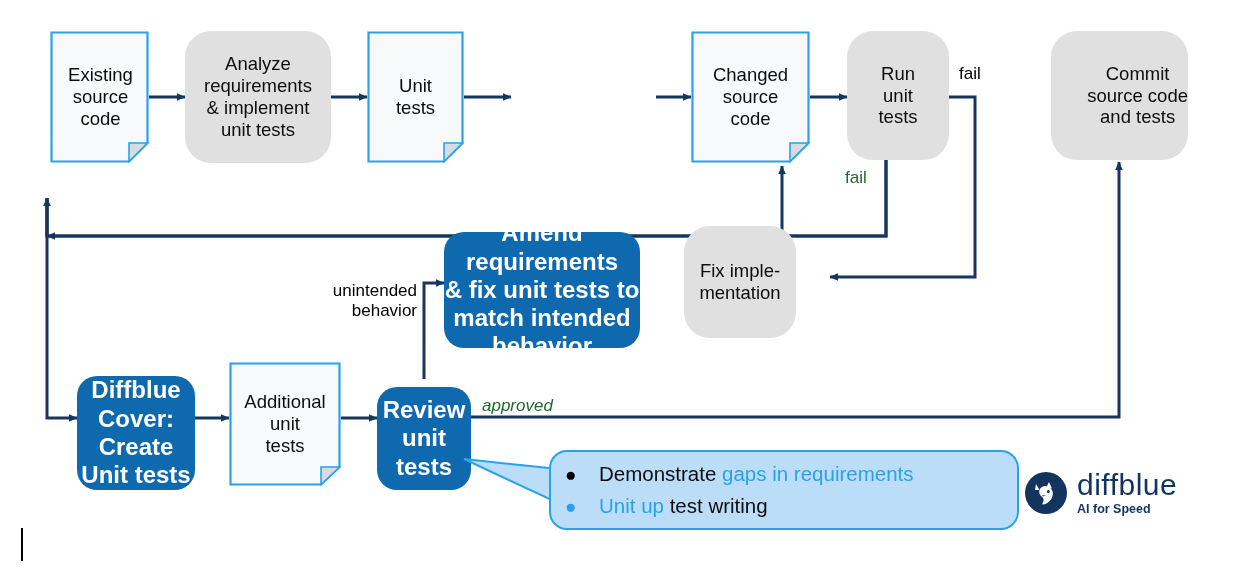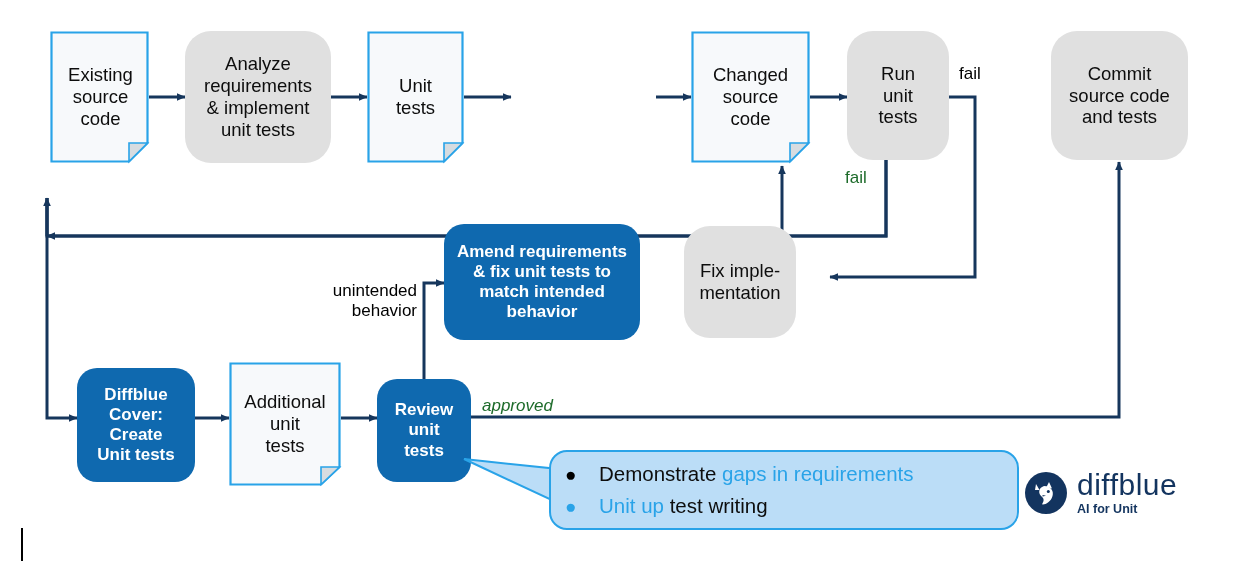--- a/index.html
+++ b/index.html
@@ -4,21 +4,21 @@
 <style>
   html,body{margin:0;padding:0;background:#ffffff;}
   body{width:1238px;height:572px;font-family:"Liberation Sans",sans-serif;overflow:hidden;}
   #stage{position:relative;width:1238px;height:572px;background:#fff;}
 
   
   .node{position:absolute;box-sizing:border-box;display:flex;align-items:center;justify-content:center;text-align:center;}
   .node .txt{display:block;line-height:1.18;}
 
   .proc{background:#E0E0E0;border-radius:26px;color:#0d0d0d;font-size:18.5px;}
-  .proc-blue{background:#0F69AF;border-radius:20px;color:#ffffff;font-size:17px;font-weight:bold;}
+  .proc-blue{background:#0F69AF;border-radius:20px;color:#ffffff;font-size:24px;font-weight:bold;margin-top:8px;}
 
   
   .docwrap{position:absolute;}
   .docwrap svg{position:absolute;left:0;top:0;overflow:visible;}
   .docwrap .doclabel{position:absolute;left:0;top:0;width:100%;height:100%;
      display:flex;align-items:center;justify-content:center;text-align:center;
      font-size:18.5px;color:#0d0d0d;line-height:1.18;}
 
   
   #wires{position:absolute;left:0;top:0;width:1238px;height:572px;overflow:visible;}
@@ -122,21 +122,21 @@
     </svg>
     <div class="doclabel">
         <span class="txt">Changed<br>source<br>code</span>
       </div>
   </div>
 
   <div class="node proc" style="left:847px;top:31px;width:102px;height:129px;">
     <span class="txt">Run<br>unit<br>tests</span>
   </div>
 
-  <div class="node proc" style="left:1051px;top:31px;width:137px;height:129px;">
+  <div class="node proc" style="left:1051px;top:31px;width:137px;height:129px;justify-content:flex-end;">
     <span class="txt">Commit<br>source code<br>and tests</span>
   </div>
 
   <div class="node proc-blue" style="left:444px;top:224px;width:196px;height:116px;">
     <span class="txt">Amend requirements<br>&amp; fix unit tests to<br>match intended<br>behavior</span>
   </div>
 
   <div class="node proc" style="left:684px;top:226px;width:112px;height:112px;">
     <span class="txt">Fix imple-<br>mentation</span>
   </div>
@@ -186,18 +186,18 @@
     <svg class="mark" width="44" height="44" viewBox="0 0 44 44">
       <circle cx="22" cy="22" r="21" fill="#13345F"></circle>
       <path d="M12,13 L15.5,19 L11,19 Z" fill="#ffffff"></path>
       <path d="M25,11 L28,17.5 L22.5,16 Z" fill="#ffffff"></path>
       <path d="M20,15 C27,15 30,20 28.5,25 C27,30.5 22,33.5 19,33.5 C18.2,33.5 18,33 18.4,32.4 C20.5,29.2 19.6,27 17.6,25.4 C14.2,22.8 14,17 20,15 Z" fill="#ffffff"></path>
       <circle cx="24.3" cy="20.6" r="1.5" fill="#13345F"></circle>
       <path d="M18.5,24 L22,24.8 L18.6,25.6 Z" fill="#13345F"></path>
     </svg>
     <div class="wordmark">
       <div class="word">diffblue</div>
-      <div class="tag">AI for Unit</div>
+      <div class="tag">AI for Speed</div>
     </div>
   </div>
 
   <div id="caret"></div>
 </div>
 
 </body></html>

